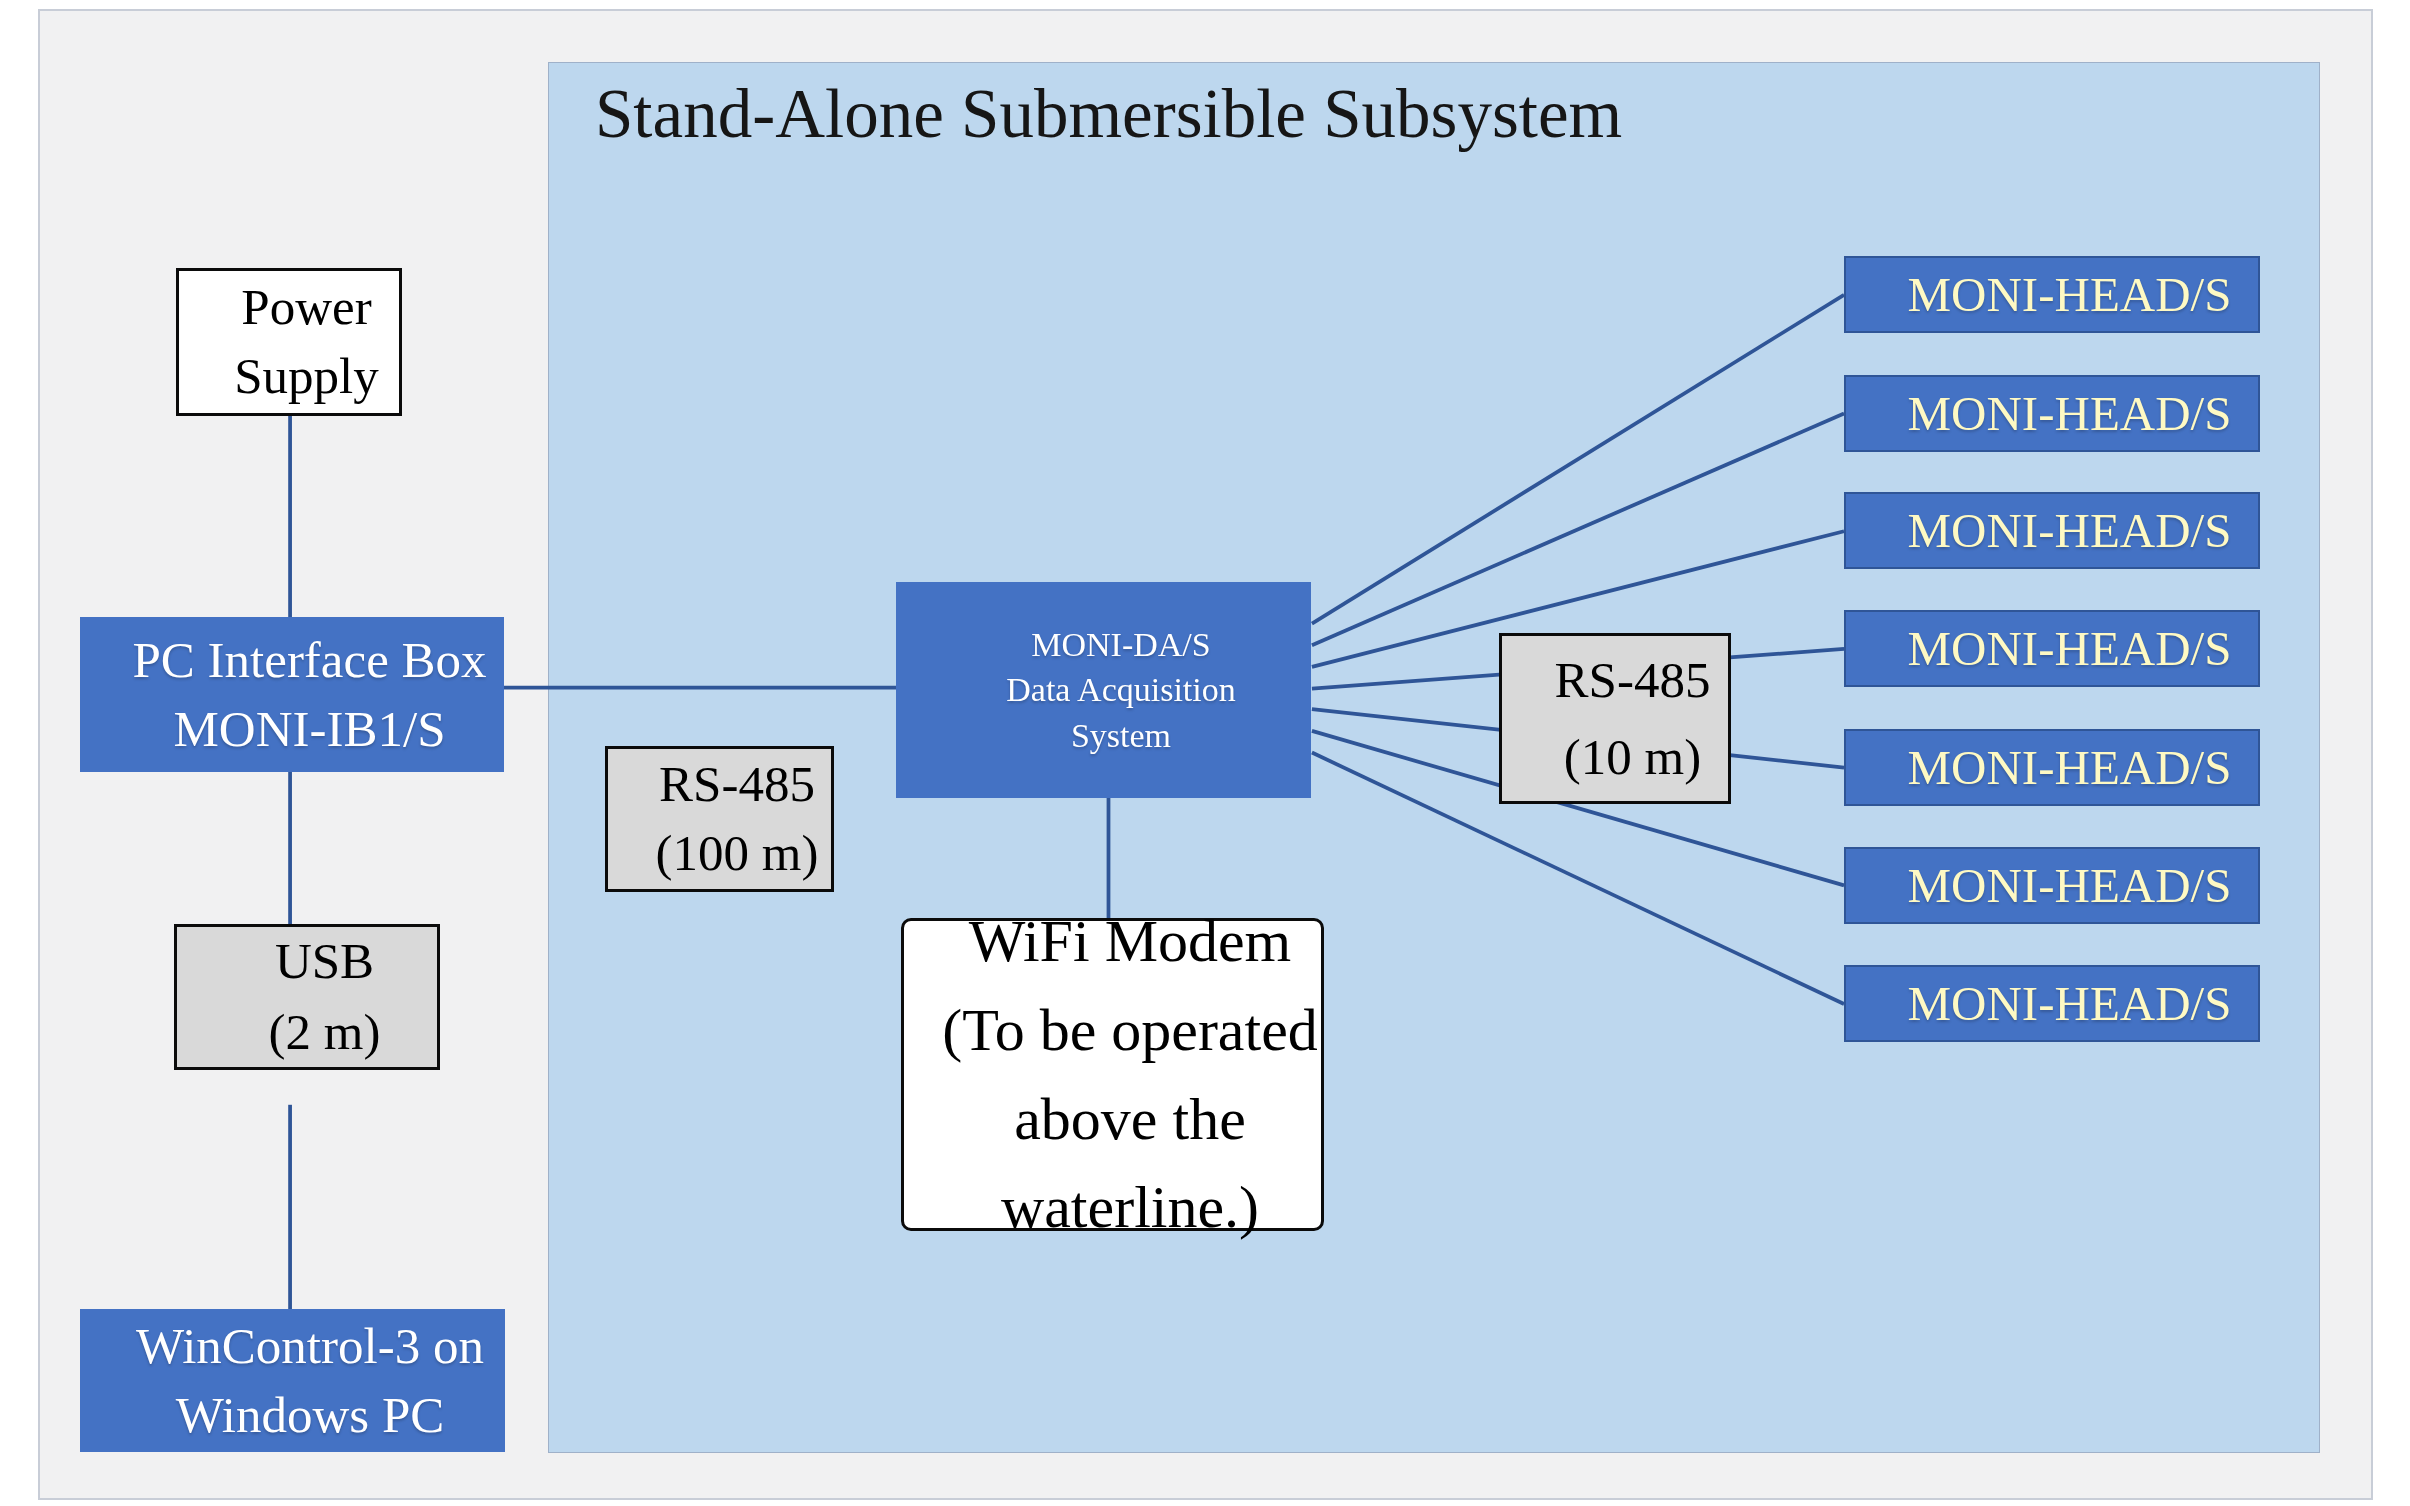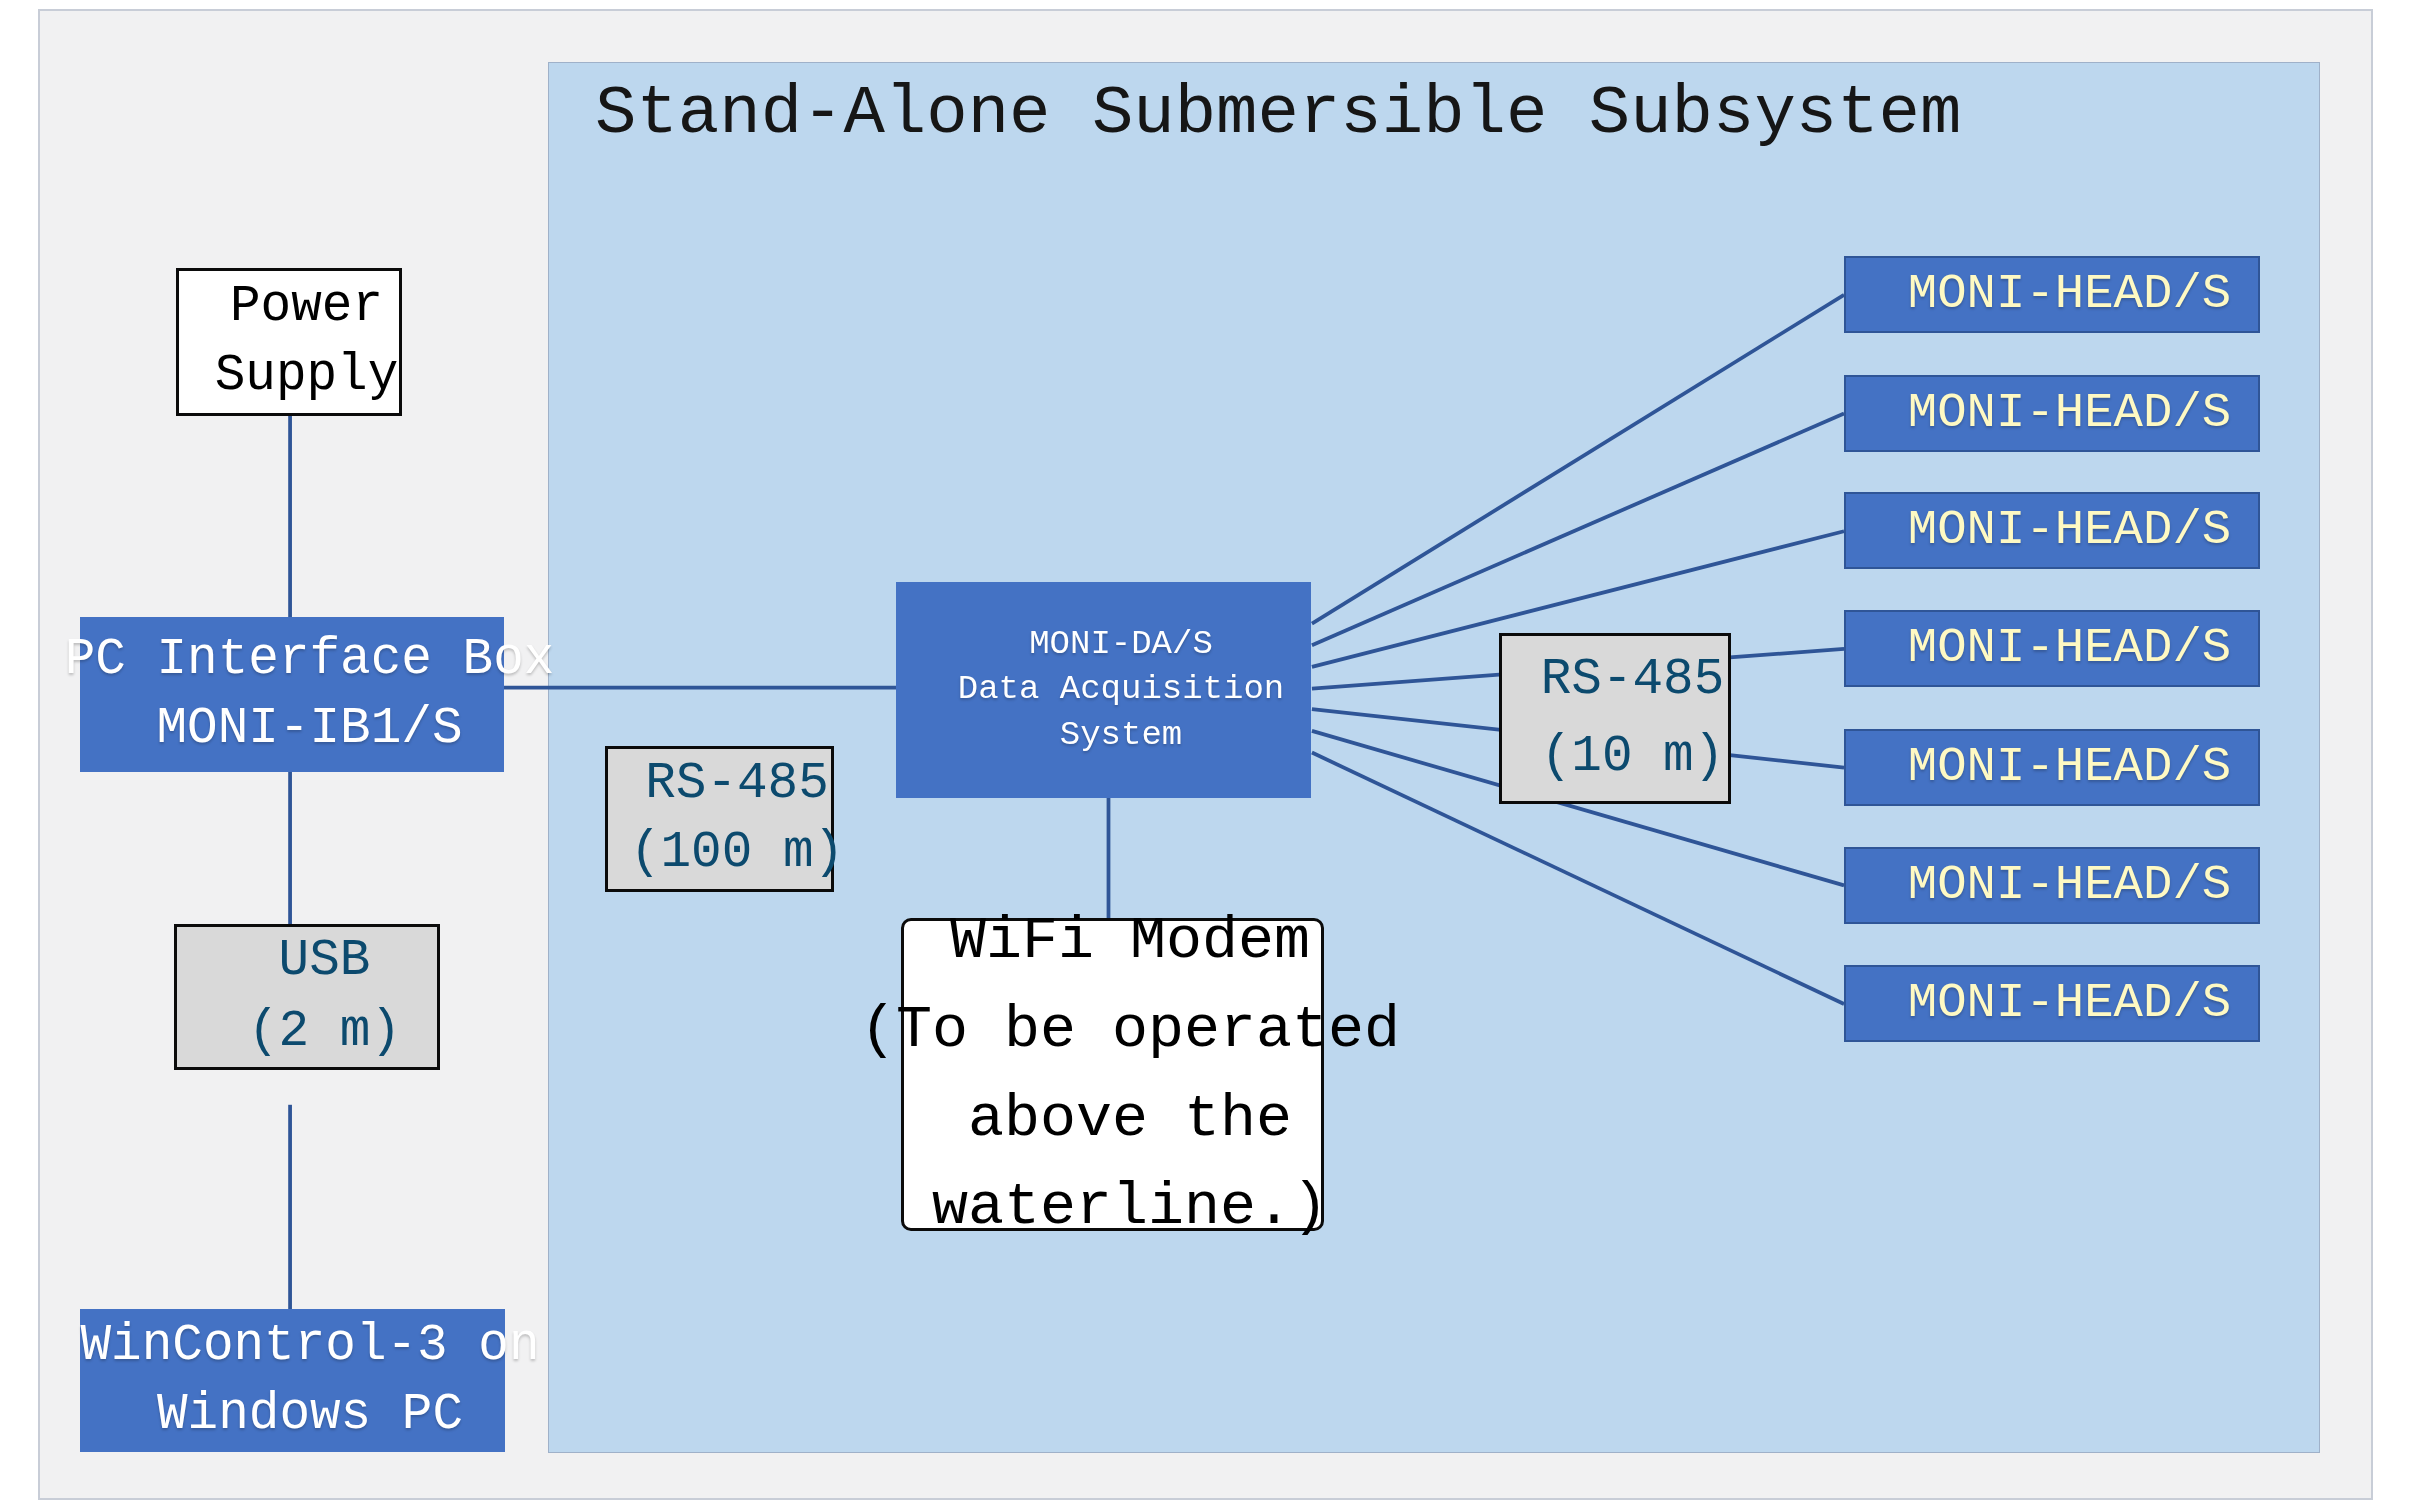--- a/index.html
+++ b/index.html
@@ -1,18 +1,18 @@
 <!DOCTYPE html>
 <html style="font-size:15px"><head>
 <meta charset="utf-8">
 <style>
   html,body{margin:0;padding:0;background:#ffffff;}
   #canvas{
     position:relative;width:2411px;height:1507px;background:#ffffff;
-    font-family:Liberation Mono, monospace;overflow:hidden;
+    font-family:Liberation Serif, serif;overflow:hidden;
   }
   .frame{
     position:absolute;left:38px;top:8.5px;width:2335px;height:1491px;
     background:#F1F1F2;border:2.8px solid #C8CDD7;box-sizing:border-box;z-index:0;
   }
   .panel{
     position:absolute;left:548px;top:62px;width:1772px;height:1391px;
     background:#BDD7EE;border:1.9px solid #9FB1C9;box-sizing:border-box;z-index:1;
   }
   .title{
@@ -24,21 +24,21 @@
     position:absolute;z-index:3;display:flex;flex-direction:column;
     justify-content:center;align-items:center;text-align:center;
     box-sizing:border-box;
     padding-left:35px;
   }
   .box .ln{white-space:nowrap;}
   .blue{background:#4472C4;color:#ffffff;font-size:51px;line-height:1.35;
         text-shadow:0 1.9px 2.8px rgba(0,0,0,0.22);}
   .whitebox{background:#ffffff;color:#000000;border:3.8px solid #0b0b0b;
         font-size:51px;line-height:1.35;}
-  .graybox{background:#D9D9D9;color:#0c4a6e;border:3.8px solid #0b0b0b;
+  .graybox{background:#D9D9D9;color:#000000;border:3.8px solid #0b0b0b;
         font-size:51px;line-height:1.35;}
   .moni-da{font-size:34px;line-height:1.33;}
   .wifi{font-size:60px;line-height:1.48;border-radius:10px;}
   .rs10{line-height:1.5;}
   .moni-head{background:#4472C4;color:#fef9c3;border:2.8px solid #2F5597;
         font-size:49px;line-height:1;text-shadow:0 1.9px 2.8px rgba(0,0,0,0.22);text-align:center;}
 </style>
 </head>
 <body>
 

